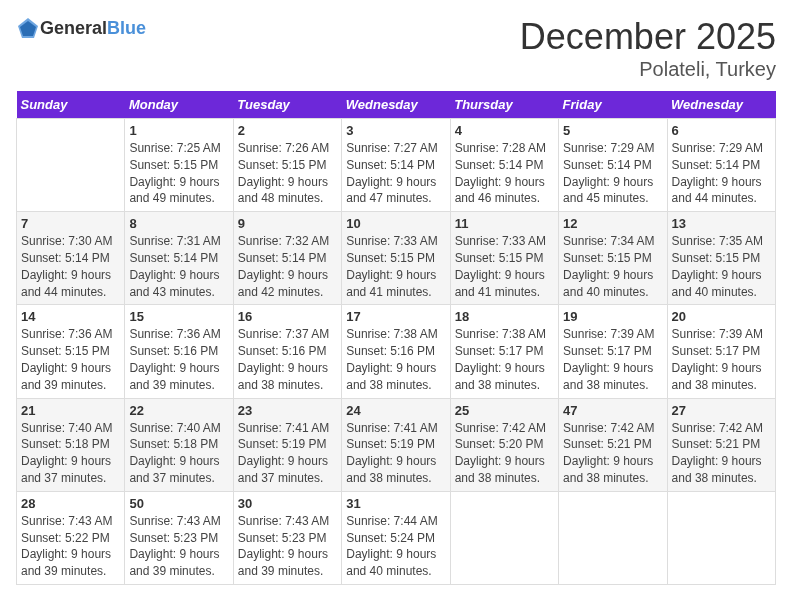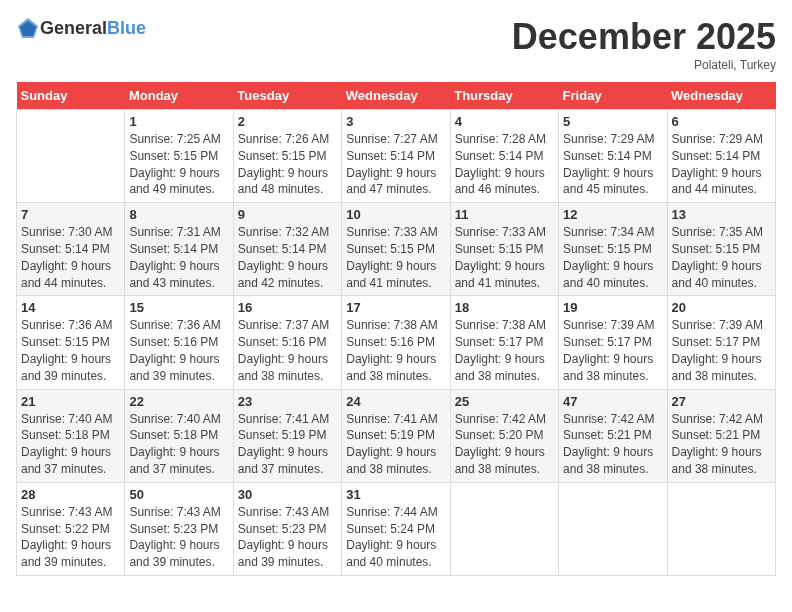--- a/index.html
+++ b/index.html
@@ -32,25 +32,25 @@
     }
     .logo-icon {
       width: 24px;
       height: 24px;
     }
     .title-area {
       text-align: right;
     }
     .month-title {
       font-size: 36px;
-      font-weight: bold;
+      font-weight: normal;
       color: #333;
     }
     .location-title {
-      font-size: 12px;
+      font-size: 20px;
       color: #555;
     }
     .calendar-table {
       width: 100%;
       border-collapse: collapse;
       font-size: 11px;
     }
     .calendar-table th {
       background-color: #4a90d9;
       color: #fff;
@@ -80,21 +80,22 @@
     .empty-cell {
       background: #f9f9f9;
     }
     tr:nth-child(even) td {
       background-color: #f5f5f5;
     }
     tr:nth-child(odd) td {
       background-color: #fff;
     }
     .calendar-table thead tr th {
-      background-color: #ef4444;
+      background-color: #6d28d9;
+      font-style: italic;
     }
   </style>
 </head>
 <body>
 
 <div class="header-area">
   <div class="logo">
     <svg class="logo-icon" viewBox="0 0 24 24" xmlns="http://www.w3.org/2000/svg">
       <polygon points="12,2 22,10 18,22 6,22 2,10" fill="#4a90d9" opacity="0.8"></polygon>
       <polygon points="12,5 20,11 17,20 7,20 4,11" fill="#2a6db5"></polygon>

